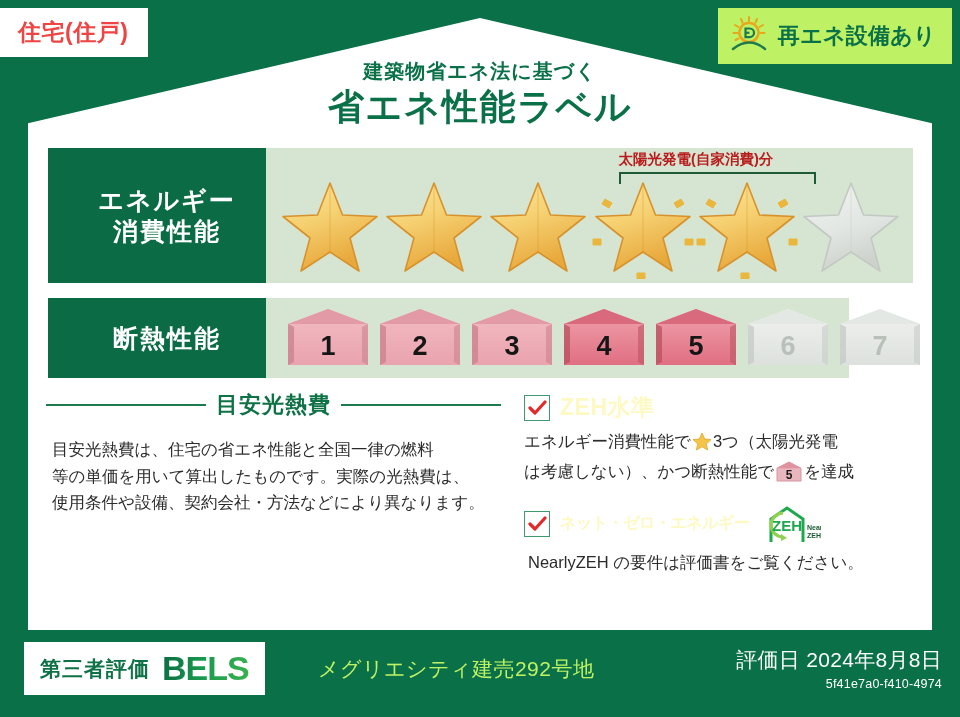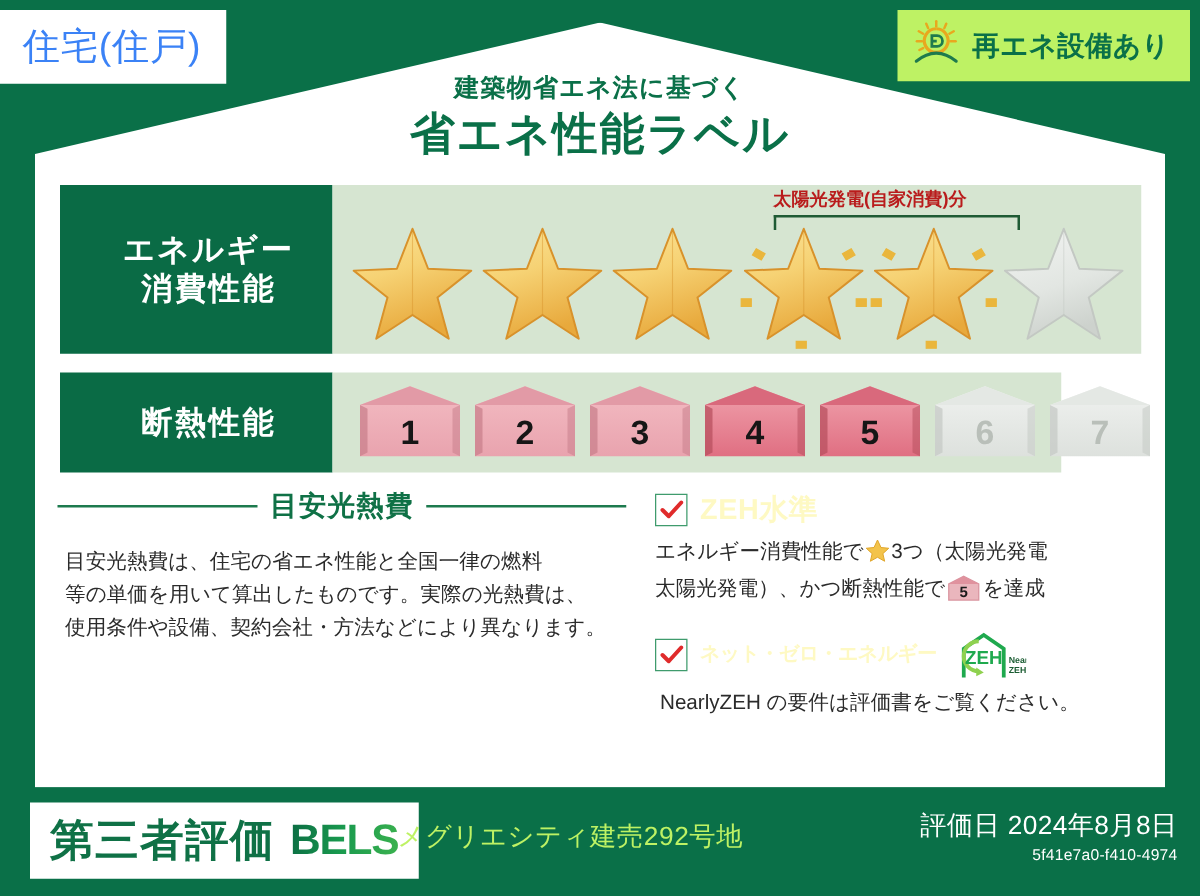--- a/index.html
+++ b/index.html
@@ -25,21 +25,21 @@
   }
 
   
   .badge-dwelling {
     position: absolute; left: 0px; top: 8px;
     background: #ffffff;
     padding: 9px 20px 9px 18px;
     z-index: 5;
   }
   .badge-dwelling span {
-    font-size: 30px; font-weight: normal; color: #3b82f6;
+    font-size: 23px; font-weight: bold; color: #ef4444;
     letter-spacing: 0.5px;
   }
   .badge-renew {
     position: absolute; right: 8px; top: 8px;
     background: #bef264;
     padding: 7px 16px 7px 12px;
     display: flex; align-items: center; gap: 8px;
     z-index: 5;
   }
   .badge-renew .renew-text {
@@ -191,21 +191,21 @@
     position: absolute; left: 0; right: 0; bottom: 0;
     height: 87px; z-index: 4;
   }
   .bels-box {
     position: absolute; left: 24px; top: 12px;
     background: #ffffff;
     padding: 7px 16px 7px 16px;
     display: flex; align-items: center; gap: 12px;
   }
   .bels-jp {
-    font-size: 35px; font-weight: bold; color: #0f7146;
+    font-size: 21px; font-weight: bold; color: #0f7146;
     letter-spacing: 1px;
   }
   .bels-en {
     font-size: 34px; font-weight: bold;
     letter-spacing: -1px;
     background: linear-gradient(100deg, #0b6b43 0%, #199a4e 48%, #3cb24f 100%);
     -webkit-background-clip: text; background-clip: text;
     color: transparent;
   }
   .bels-property {
@@ -504,21 +504,21 @@
         <span class="checkbox">
           <svg width="19" height="16" viewBox="0 0 19 16">
             <path d="M2 8 L7 13 L17 2" fill="none" stroke="#e02b2b" stroke-width="3.2" stroke-linecap="round" stroke-linejoin="round"></path>
           </svg>
         </span>
         <span class="zeh-title">ZEH水準</span>
       </div>
       <div class="zeh-desc">
         <span>エネルギー消費性能で</span><span class="inline-star"><svg width="20" height="19" viewBox="0 0 20 19">
               <polygon points="10,1 12.8,7 19,7.6 14.3,11.9 15.7,18 10,14.8 4.3,18 5.7,11.9 1,7.6 7.2,7" fill="#f3c34a" stroke="#e0a62c" stroke-width="0.8"></polygon>
-            </svg></span><span>3つ（太陽光発電</span><br><span>太陽光発電）、かつ断熱性能で</span><span class="inline-house"><svg width="26" height="21" viewBox="0 0 26 21">
+            </svg></span><span>3つ（太陽光発電</span><br><span>は考慮しない）、かつ断熱性能で</span><span class="inline-house"><svg width="26" height="21" viewBox="0 0 26 21">
               <polygon points="13,1 25,7.2 25,20 1,20 1,7.2" fill="#eab6bd" stroke="#d9949f" stroke-width="1"></polygon>
               <polygon points="13,1 25,7.2 1,7.2" fill="#e0929e"></polygon>
               <text x="13" y="17.5" text-anchor="middle" font-family="Liberation Sans, sans-serif" font-size="12" font-weight="bold" fill="#1a1a1a">5</text>
             </svg></span><span>を達成</span>
       </div>
     </div>
 
     <div class="zeh-item">
       <div class="zeh-head">
         <span class="checkbox">

